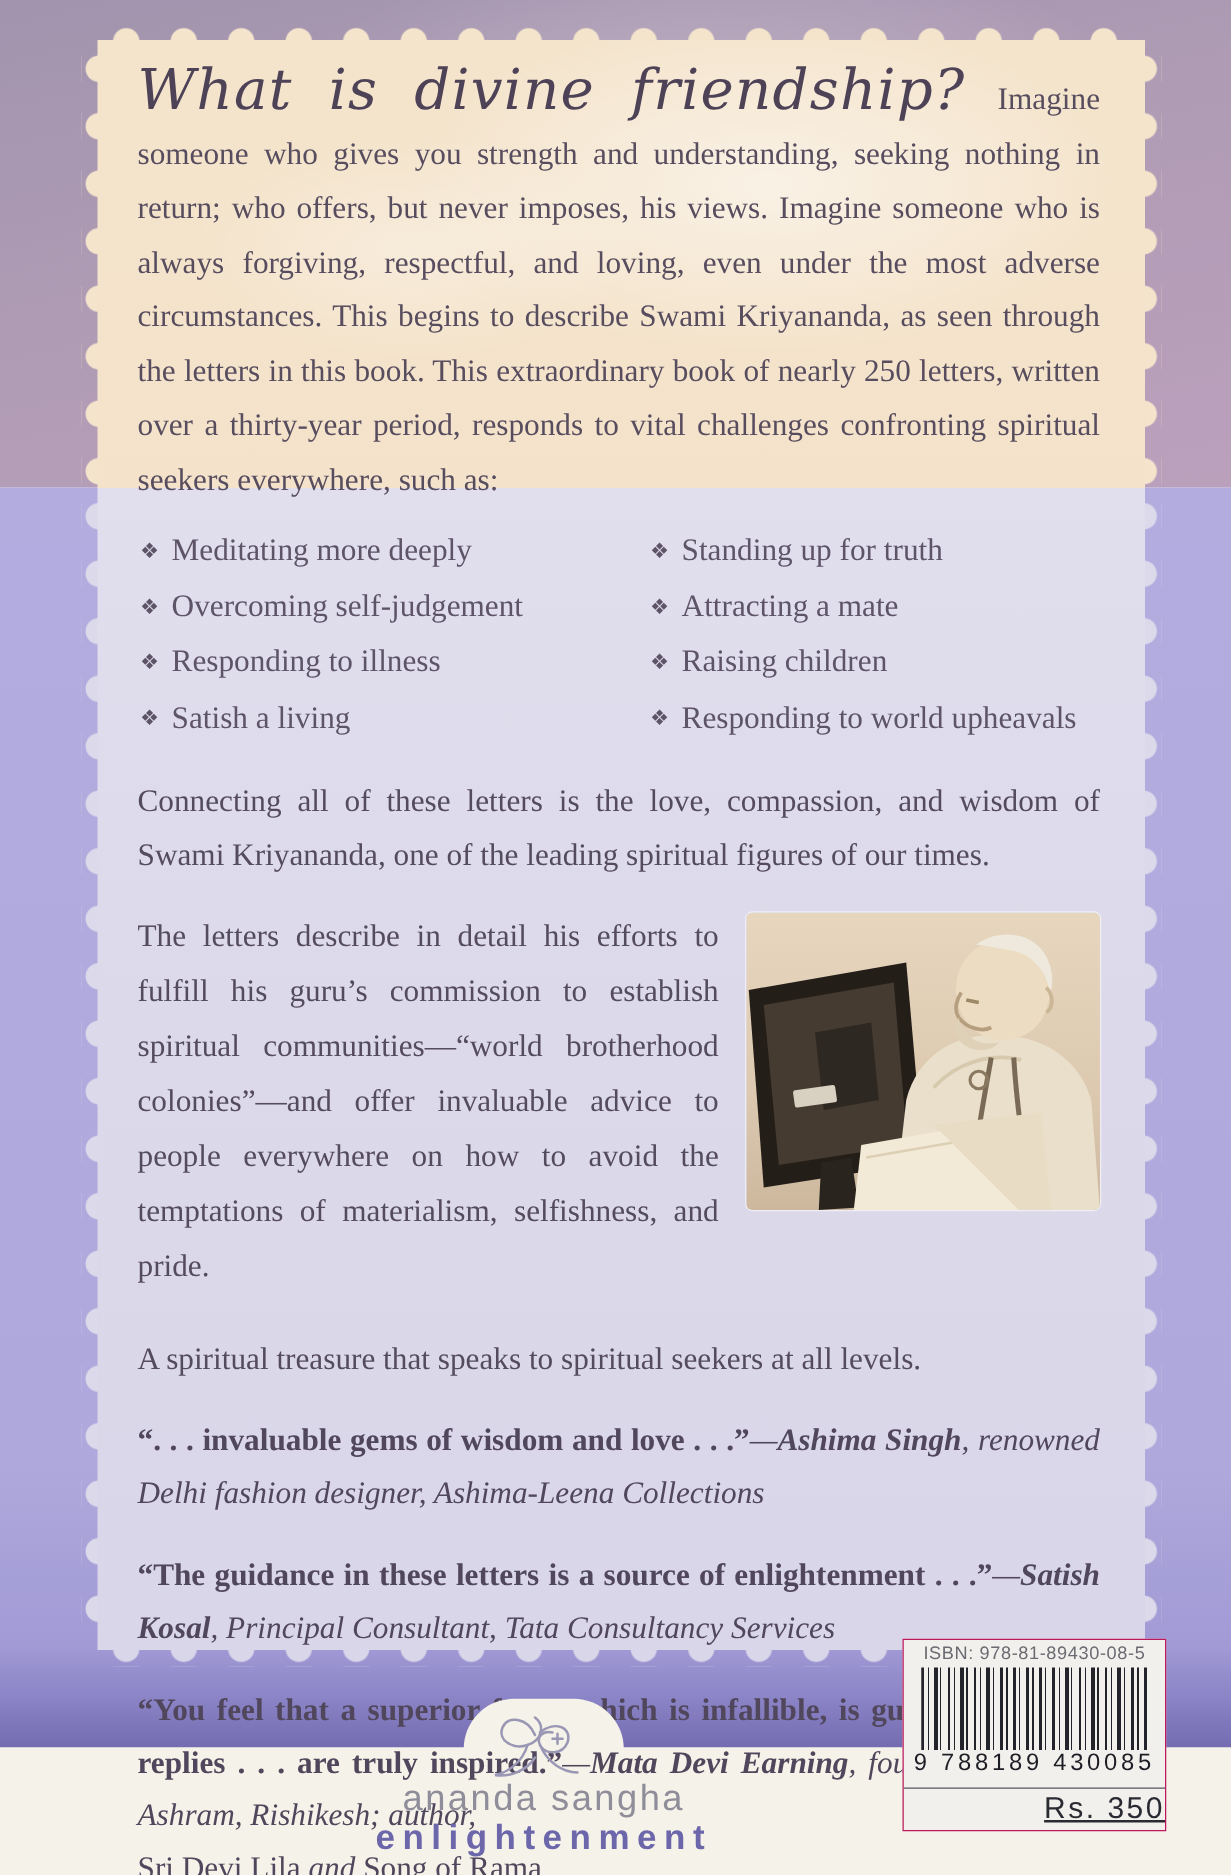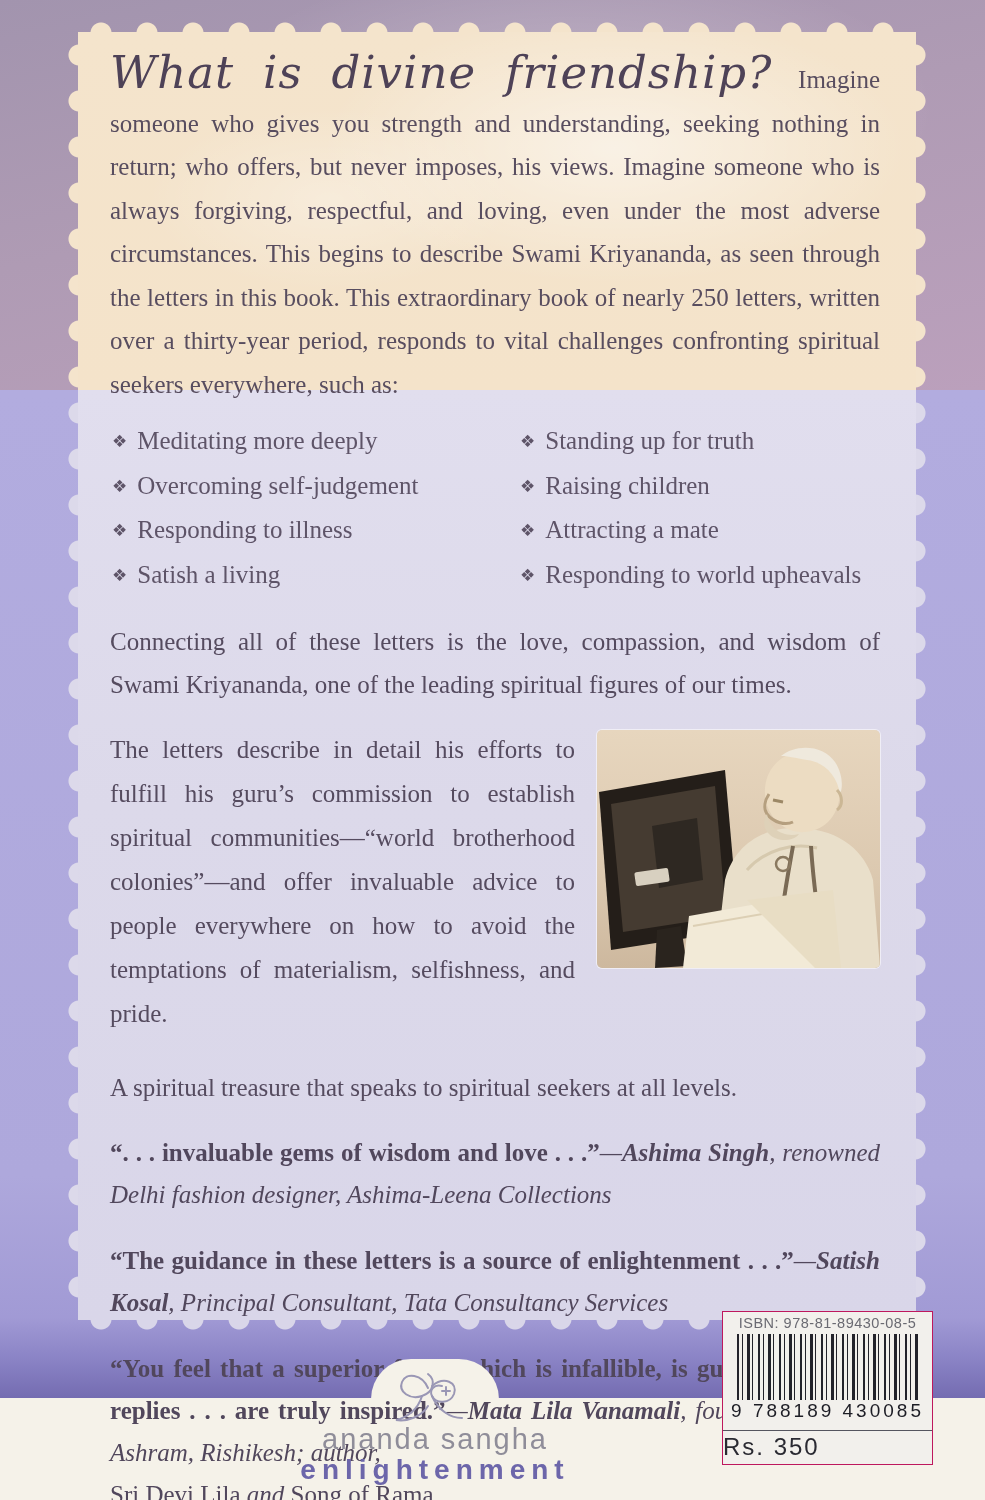--- a/index.html
+++ b/index.html
@@ -133,22 +133,22 @@
         #23232b 10px 13px, rgba(0,0,0,0) 13px 15px,
         #23232b 15px 16px, rgba(0,0,0,0) 16px 21px);
   }
   .digits{
     position:absolute;left:0;top:88px;width:100%;text-align:center;
     font-size:19px;color:#1d1d25;letter-spacing:3px;
   }
   .digits span{background:#f2f0ec;padding:0 2px;}
   .price-box{
     position:absolute;left:0;bottom:0;width:100%;height:33px;
-    border-top:1px solid #55555f;text-align:left;
-    font-size:24px;color:#2a2a32;line-height:32px;letter-spacing:2px;
+    border-top:1px solid #55555f;text-align:right;
+    font-size:24px;color:#2a2a32;line-height:32px;letter-spacing:2px;text-decoration:underline;
   }
 </style>
 </head>
 <body>
 
 <div class="band band-top"></div>
 <div class="band band-mid"></div>
 <div class="band band-bottom"></div>
 
 <div class="sc sc-top"></div>
@@ -165,22 +165,22 @@
 
     <div class="bullets">
       <div class="col-l">
         <div class="bullet-item"><span class="bullet-glyph">❖</span><span>Meditating more deeply</span></div>
         <div class="bullet-item"><span class="bullet-glyph">❖</span><span>Overcoming self-judgement</span></div>
         <div class="bullet-item"><span class="bullet-glyph">❖</span><span>Responding to illness</span></div>
         <div class="bullet-item"><span class="bullet-glyph">❖</span><span>Satish a living</span></div>
       </div>
       <div class="col-r">
         <div class="bullet-item"><span class="bullet-glyph">❖</span><span>Standing up for truth</span></div>
+        <div class="bullet-item"><span class="bullet-glyph">❖</span><span>Attracting a mate</span></div>
         <div class="bullet-item"><span class="bullet-glyph">❖</span><span>Raising children</span></div>
-        <div class="bullet-item"><span class="bullet-glyph">❖</span><span>Attracting a mate</span></div>
         <div class="bullet-item"><span class="bullet-glyph">❖</span><span>Responding to world upheavals</span></div>
       </div>
     </div>
 
     <p class="connecting">Connecting all of these letters is the love, compassion, and wisdom of Swami Kriyananda, one of the leading spiritual figures of our times.</p>
 
     <div class="letters-row">
       <p class="letters-par">The letters describe in detail his efforts to fulfill his guru’s commission to establish spiritual communities—“world brotherhood colonies”—and offer invaluable advice to people everywhere on how to avoid the temptations of materialism, selfishness, and pride.</p>
       <div class="photo-wrap">
         <svg width="283" height="238" viewBox="0 0 283 238" xmlns="http://www.w3.org/2000/svg">
@@ -220,21 +220,21 @@
         </svg>
       </div>
     </div>
 
     <p class="treasure">A spiritual treasure that speaks to spiritual seekers at all levels.</p>
 
     <p class="quote"><span class="q-text">“. . . invaluable gems of wisdom and love . . .”</span><span class="attr-dash">—</span><span class="q-name">Ashima Singh</span><span class="q-credit">, renowned Delhi fashion designer, Ashima-Leena Collections</span></p>
 
     <p class="quote"><span class="q-text normal">“The guidance in these letters is a source of enlightenment . . .”</span><span class="attr-dash">—</span><span class="q-name">Satish Kosal</span><span class="q-credit">, Principal Consultant, Tata Consultancy Services</span></p>
 
-    <p class="quote"><span class="q-text">“You feel that a superior force, which is infallible, is guiding him. His replies . . . are truly inspired.”</span><span class="attr-dash">—</span><span class="q-name">Mata Lila Vanamali</span><span class="q-credit">, founder, Vanamali Ashram, Rishikesh; author,</span><br>
+    <p class="quote"><span class="q-text">“You feel that a superior force, which is infallible, is guiding him. His replies . . . are truly inspired.”</span><span class="attr-dash">—</span><span class="q-name">Mata Devi Earning</span><span class="q-credit">, founder, Vanamali Ashram, Rishikesh; author,</span><br>
       <span class="q-work">Sri Devi Lila</span>
       <span class="q-and">and</span>
       <span class="q-work">Song of Rama</span></p>
 
   </div>
 </div>
 
 <div class="dome"></div>
 <svg class="swan" width="82" height="64" viewBox="0 0 82 64" xmlns="http://www.w3.org/2000/svg">
   <g fill="none" stroke="#9a97b5" stroke-width="2" stroke-linecap="round">

